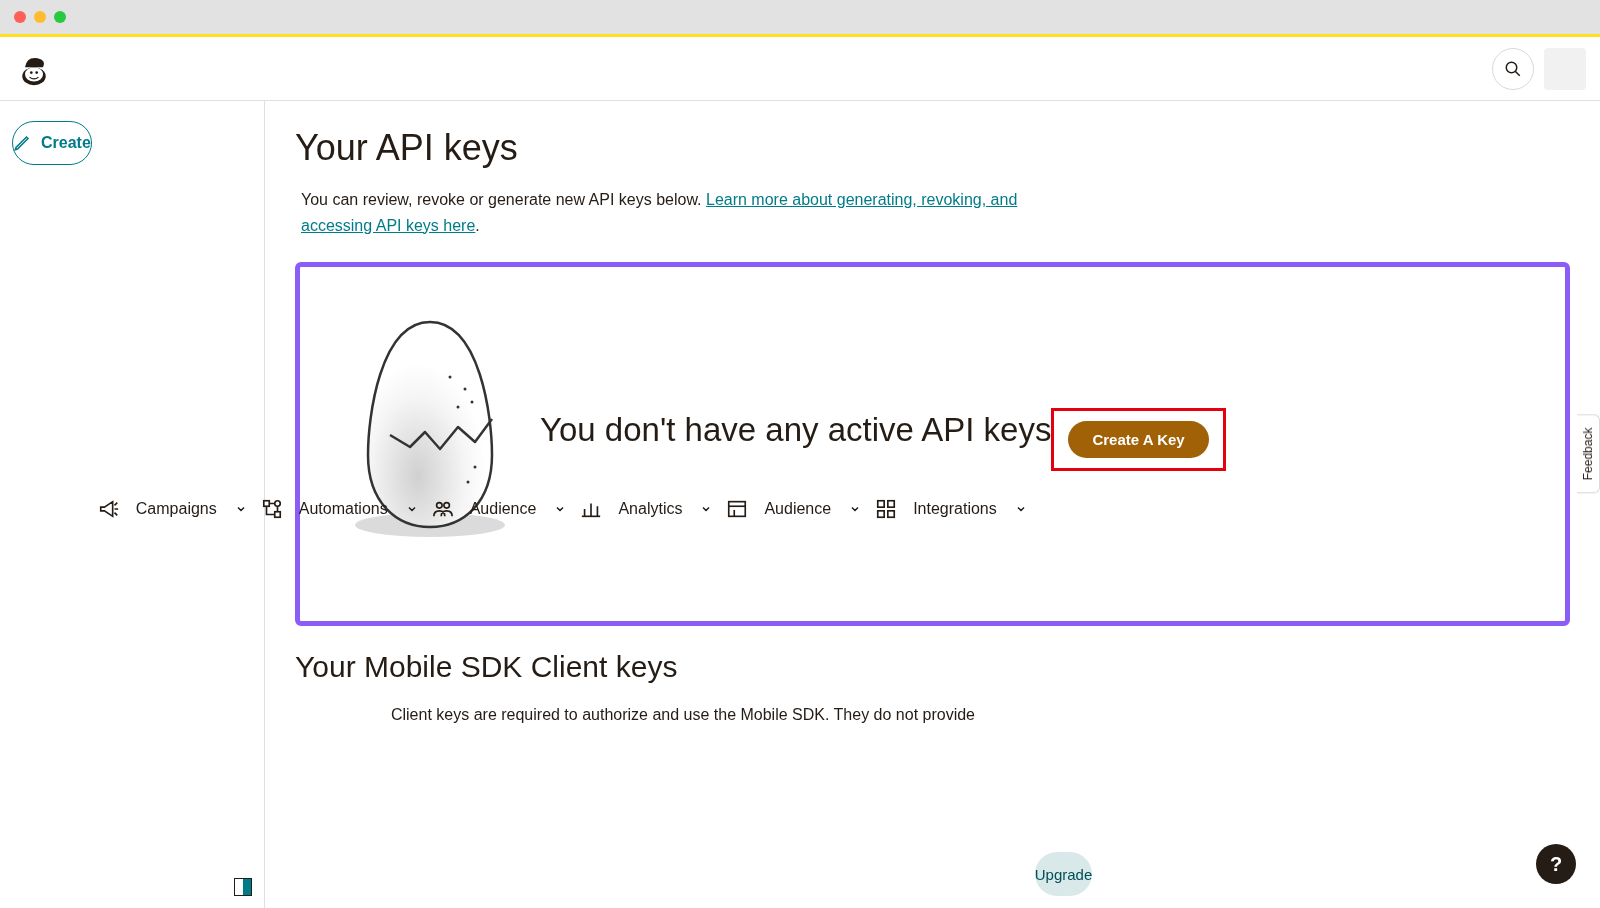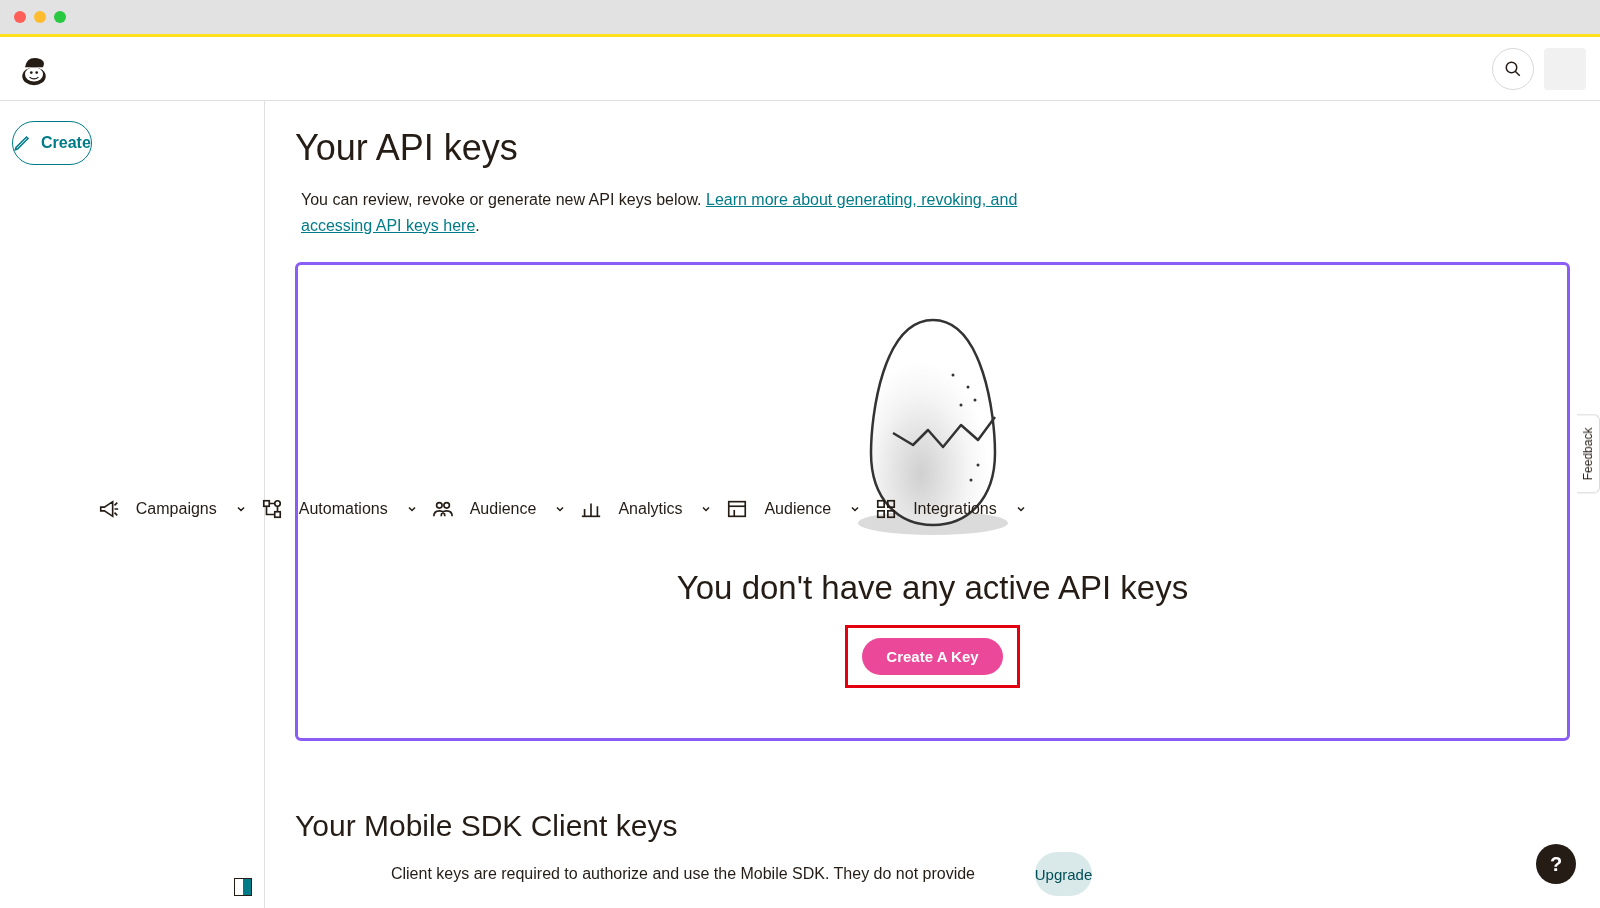--- a/index.html
+++ b/index.html
@@ -30,26 +30,26 @@
     .sidebar-bottom { margin-top: auto; }
     .upgrade-btn { width: 100%; background: #d9e9ea; color: #004e56; border: none; border-radius: 999px; height: 44px; font-size: 15px; font-weight: 500; cursor: pointer; }
     .panel-toggle { width: 18px; height: 18px; border: 1.5px solid #241c15; position: absolute; bottom: 12px; right: 12px; display: flex; }
     .panel-toggle::before { content: ""; width: 50%; background: transparent; }
     .panel-toggle::after { content: ""; width: 50%; background: #007c89; }
     
     .main { flex: 1; padding: 26px 30px; overflow-y: auto; }
     h1 { font-size: 36px; font-weight: 500; margin-bottom: 18px; }
     .sub { font-size: 16px; line-height: 1.6; margin-bottom: 24px; max-width: 780px; margin-left: 6px; }
     .sub a { color: #007c89; text-decoration: underline; }
-    .card { border: 3px solid #8b5cf6; border-radius: 6px; padding: 40px 20px 50px 20px; display: flex; flex-direction: column; align-items: center; }
+    .card { border: 5px solid #8b5cf6; border-radius: 6px; padding: 40px 20px 50px 20px; display: flex; align-items: center; }
     .egg-wrap { width: 220px; height: 240px; display: flex; align-items: flex-end; justify-content: center; margin-bottom: 24px; }
     .empty-title { font-size: 33px; font-weight: 400; margin-bottom: 18px; text-align: center; }
     .highlight-box { border: 3px solid #e3000f; padding: 10px 14px; display: inline-block; }
-    .create-key-btn { background: #ec4899; color: #fff; border: none; border-radius: 999px; padding: 10px 24px; font-size: 15px; font-weight: 600; cursor: pointer; }
-    h2 { font-size: 30px; font-weight: 500; margin-top: 68px; margin-bottom: 18px; }
+    .create-key-btn { background: #a16207; color: #fff; border: none; border-radius: 999px; padding: 10px 24px; font-size: 15px; font-weight: 600; cursor: pointer; }
+    h2 { font-size: 30px; font-weight: 500; margin-top: 24px; margin-bottom: 18px; }
     .sdk-desc { font-size: 16px; line-height: 1.6; max-width: 680px; text-align: right; }
     
     .feedback-tab { position: fixed; right: 0; top: 50%; transform: translateY(-50%); background: #fff; border: 1px solid #d9d9d9; border-right: none; border-radius: 6px 0 0 6px; padding: 12px 4px; writing-mode: vertical-rl; transform: translateY(-50%) rotate(180deg); font-size: 12px; cursor: pointer; }
     .help-btn { position: fixed; right: 24px; bottom: 24px; width: 40px; height: 40px; border-radius: 50%; background: #241c15; color: #fff; font-size: 20px; font-weight: 700; display: flex; align-items: center; justify-content: center; cursor: pointer; border: none; }
   </style>
 </head>
 <body>
 
 <div class="title-bar">
   <div class="tl-dot tl-red"></div>

